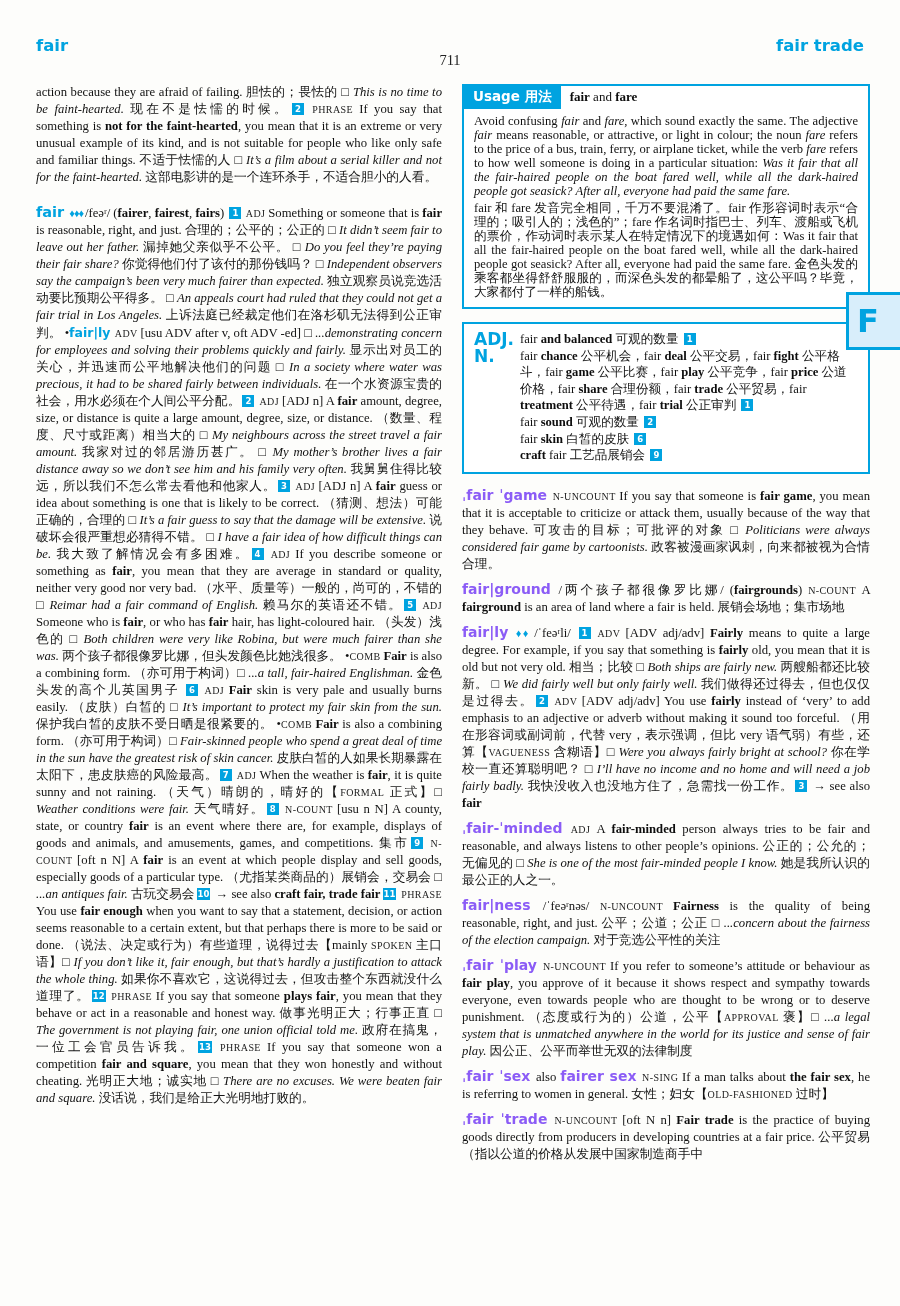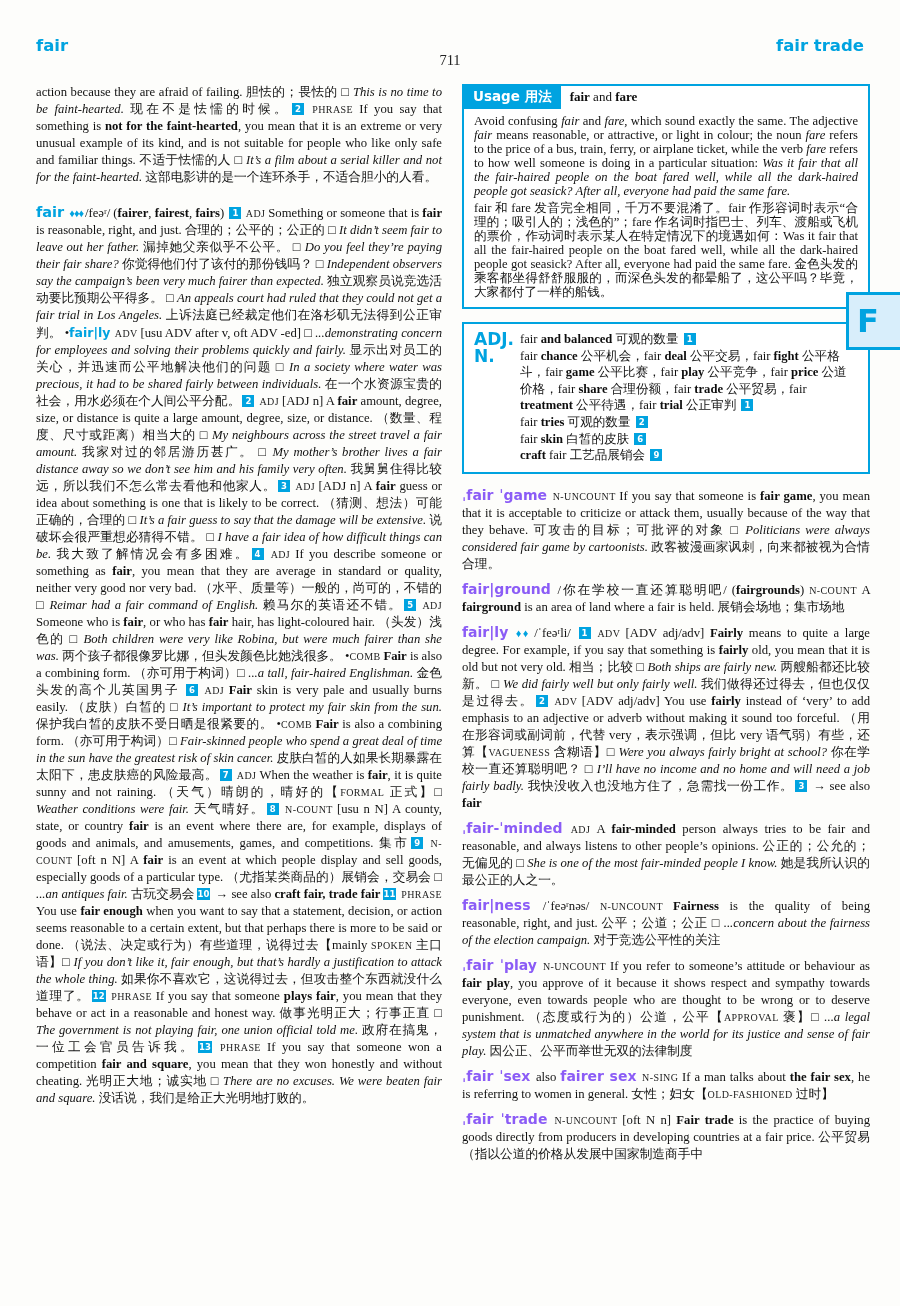--- a/index.html
+++ b/index.html
@@ -87,34 +87,34 @@
       <div class="wprow">
         <span class="wplabel">ADJ.</span>
         <span class="wptext"><span class="r-p">fair </span><span class="r-b">and balanced </span><span class="r-zh">可观的数量 </span><span class="r-num">1</span></span>
       </div>
       <div class="wprow">
         <span class="wplabel">N.</span>
         <span class="wptext"><span class="r-p">fair </span><span class="r-b">chance </span><span class="r-zh">公平机会，</span><span class="r-p">fair </span><span class="r-b">deal </span><span class="r-zh">公平交易，</span><span class="r-p">fair </span><span class="r-b">fight </span><span class="r-zh">公平格斗，</span><span class="r-p">fair </span><span class="r-b">game </span><span class="r-zh">公平比赛，</span><span class="r-p">fair </span><span class="r-b">play </span><span class="r-zh">公平竞争，</span><span class="r-p">fair </span><span class="r-b">price </span><span class="r-zh">公道价格，</span><span class="r-p">fair </span><span class="r-b">share </span><span class="r-zh">合理份额，</span><span class="r-p">fair </span><span class="r-b">trade </span><span class="r-zh">公平贸易，</span><span class="r-p">fair </span><span class="r-b">treatment </span><span class="r-zh">公平待遇，</span><span class="r-p">fair </span><span class="r-b">trial </span><span class="r-zh">公正审判 </span><span class="r-num">1</span></span>
       </div>
       <div class="wprow">
         <span class="wplabel"></span>
-        <span class="wptext"><span class="r-p">fair </span><span class="r-b">tries </span><span class="r-zh">可观的数量 </span><span class="r-num">2</span></span>
+        <span class="wptext"><span class="r-p">fair </span><span class="r-b">sound </span><span class="r-zh">可观的数量 </span><span class="r-num">2</span></span>
       </div>
       <div class="wprow">
         <span class="wplabel"></span>
         <span class="wptext"><span class="r-p">fair </span><span class="r-b">skin </span><span class="r-zh">白皙的皮肤 </span><span class="r-num">6</span></span>
       </div>
       <div class="wprow">
         <span class="wplabel"></span>
         <span class="wptext"><span class="r-b">craft </span><span class="r-p">fair </span><span class="r-zh">工艺品展销会 </span><span class="r-num">9</span></span>
       </div>
     </section>
 
     <p class="para entry"><span class="r-hwc">ˌfair ˈgame </span><span class="r-sc">N-UNCOUNT </span><span class="r-p">If you say that someone is </span><span class="r-b">fair game</span><span class="r-p">, you mean that it is acceptable to criticize or attack them, usually because of the way that they behave. </span><span class="r-zh">可攻击的目标；可批评的对象 </span><span class="r-p">□ </span><span class="r-i">Politicians were always considered fair game by cartoonists. </span><span class="r-zh">政客被漫画家讽刺，向来都被视为合情合理。</span></p>
-    <p class="para entry"><span class="r-hwc">fair|ground </span><span class="r-p">/你在学校一直还算聪明吧/ (</span><span class="r-b">fairgrounds</span><span class="r-p">) </span><span class="r-sc">N-COUNT </span><span class="r-p">A </span><span class="r-b">fairground</span><span class="r-p"> is an area of land where a fair is held. </span><span class="r-zh">展销会场地；集市场地</span></p>
+    <p class="para entry"><span class="r-hwc">fair|ground </span><span class="r-p">/两个孩子都很像罗比娜/ (</span><span class="r-b">fairgrounds</span><span class="r-p">) </span><span class="r-sc">N-COUNT </span><span class="r-p">A </span><span class="r-b">fairground</span><span class="r-p"> is an area of land where a fair is held. </span><span class="r-zh">展销会场地；集市场地</span></p>
     <p class="para entry"><span class="r-hwc">fair|ly </span><span class="r-dia">♦♦ </span><span class="r-p">/ˈfeəʳli/ </span><span class="r-num">1</span><span class="r-sc"> ADV </span><span class="r-p">[ADV adj/adv] </span><span class="r-b">Fairly</span><span class="r-p"> means to quite a large degree. For example, if you say that something is </span><span class="r-b">fairly</span><span class="r-p"> old, you mean that it is old but not very old. </span><span class="r-zh">相当；比较 </span><span class="r-p">□ </span><span class="r-i">Both ships are fairly new. </span><span class="r-zh">两艘船都还比较新。 </span><span class="r-p">□ </span><span class="r-i">We did fairly well but only fairly well. </span><span class="r-zh">我们做得还过得去，但也仅仅是过得去。</span><span class="r-num">2</span><span class="r-sc"> ADV </span><span class="r-p">[ADV adj/adv] You use </span><span class="r-b">fairly</span><span class="r-p"> instead of ‘very’ to add emphasis to an adjective or adverb without making it sound too forceful. </span><span class="r-zh">（用在形容词或副词前，代替 very，表示强调，但比 very 语气弱）有些，还算【</span><span class="r-sc">VAGUENESS</span><span class="r-zh"> 含糊语】</span><span class="r-p">□ </span><span class="r-i">Were you always fairly bright at school? </span><span class="r-zh">你在学校一直还算聪明吧？ </span><span class="r-p">□ </span><span class="r-i">I’ll have no income and no home and will need a job fairly badly. </span><span class="r-zh">我快没收入也没地方住了，急需找一份工作。</span><span class="r-num">3</span><span class="r-p"> → see also </span><span class="r-b">fair</span></p>
     <p class="para entry"><span class="r-hwc">ˌfair-ˈminded </span><span class="r-sc">ADJ </span><span class="r-p">A </span><span class="r-b">fair-minded</span><span class="r-p"> person always tries to be fair and reasonable, and always listens to other people’s opinions. </span><span class="r-zh">公正的；公允的；无偏见的 </span><span class="r-p">□ </span><span class="r-i">She is one of the most fair-minded people I know. </span><span class="r-zh">她是我所认识的最公正的人之一。</span></p>
     <p class="para entry"><span class="r-hwc">fair|ness </span><span class="r-p">/ˈfeəʳnəs/ </span><span class="r-sc">N-UNCOUNT </span><span class="r-b">Fairness</span><span class="r-p"> is the quality of being reasonable, right, and just. </span><span class="r-zh">公平；公道；公正 </span><span class="r-p">□ </span><span class="r-i">...concern about the fairness of the election campaign. </span><span class="r-zh">对于竞选公平性的关注</span></p>
     <p class="para entry"><span class="r-hwc">ˌfair ˈplay </span><span class="r-sc">N-UNCOUNT </span><span class="r-p">If you refer to someone’s attitude or behaviour as </span><span class="r-b">fair play</span><span class="r-p">, you approve of it because it shows respect and sympathy towards everyone, even towards people who are thought to be wrong or to deserve punishment. </span><span class="r-zh">（态度或行为的）公道，公平【</span><span class="r-sc">APPROVAL</span><span class="r-zh"> 褒】</span><span class="r-p">□ </span><span class="r-i">...a legal system that is unmatched anywhere in the world for its justice and sense of fair play. </span><span class="r-zh">因公正、公平而举世无双的法律制度</span></p>
     <p class="para entry"><span class="r-hwc">ˌfair ˈsex </span><span class="r-p">also </span><span class="r-hwc">fairer sex </span><span class="r-sc">N-SING </span><span class="r-p">If a man talks about </span><span class="r-b">the fair sex</span><span class="r-p">, he is referring to women in general. </span><span class="r-zh">女性；妇女【</span><span class="r-sc">OLD-FASHIONED</span><span class="r-zh"> 过时】</span></p>
     <p class="para entry"><span class="r-hwc">ˌfair ˈtrade </span><span class="r-sc">N-UNCOUNT </span><span class="r-p">[oft N n] </span><span class="r-b">Fair trade</span><span class="r-p"> is the practice of buying goods directly from producers in developing countries at a fair price. </span><span class="r-zh">公平贸易（指以公道的价格从发展中国家制造商手中</span></p>
   </div>
 
   <div class="ftab">
     <span>F</span>

